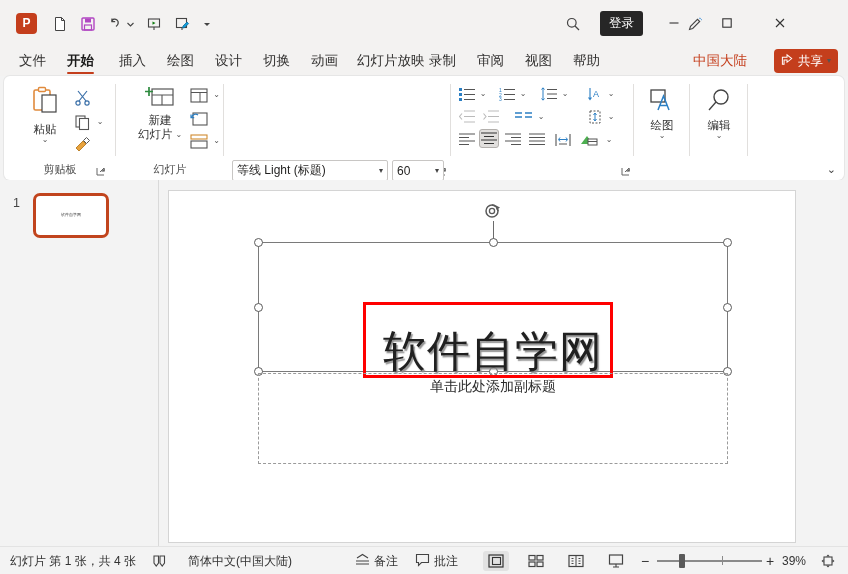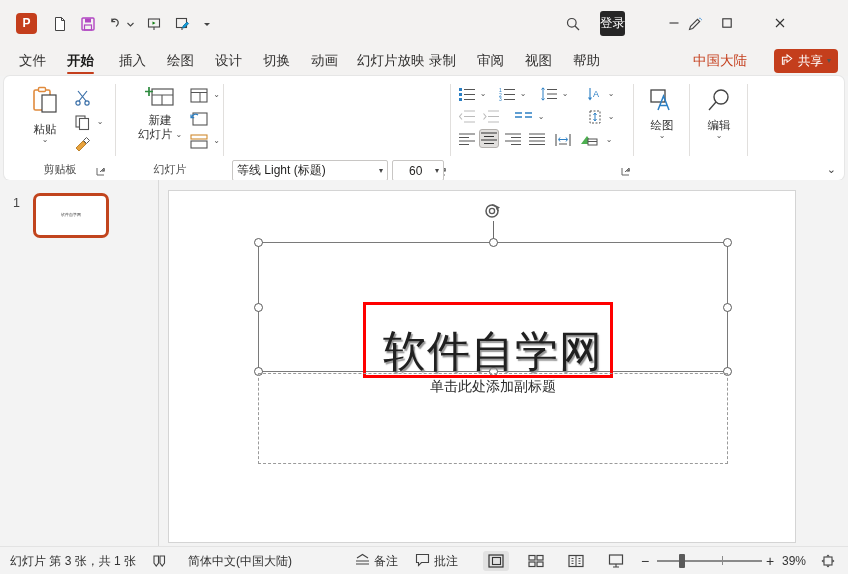--- a/index.html
+++ b/index.html
@@ -13,21 +13,21 @@
 
   
   .titlebar{position:absolute;left:0;top:0;width:848px;height:46px;background:#f3f2f1;}
   .pp-logo{position:absolute;left:16px;top:13px;width:21px;height:21px;border-radius:4px;
     background:#c43e1c;color:#fff;font-size:12px;font-weight:bold;text-align:center;line-height:21px;}
   .qat-btn{position:absolute;top:12px;width:24px;height:24px;display:flex;align-items:center;justify-content:center;border-radius:3px;cursor:default;}
   .qat-btn svg{display:block;}
   .doc-title{position:absolute;left:250px;top:14px;font-size:13.5px;color:#201f1e;white-space:nowrap;}
   .search-btn{position:absolute;left:560px;top:11px;width:26px;height:26px;display:flex;align-items:center;justify-content:center;}
   .signin{position:absolute;left:600px;top:11px;height:25px;background:#262626;color:#fff;
-    font-size:12.5px;border-radius:3px;padding:0 0;display:flex;align-items:center;}
+    font-size:12.5px;border-radius:3px;padding:0 9px;display:flex;align-items:center;}
   .pen-btn{position:absolute;left:682px;top:11px;width:26px;height:26px;display:flex;align-items:center;justify-content:center;}
   .wbtn{position:absolute;top:8px;width:44px;height:30px;display:flex;align-items:center;justify-content:center;}
   .wbtn.min{left:652px;}
   .wbtn.max{left:705px;}
   .wbtn.close{left:758px;}
 
   
   .tabsrow{position:absolute;left:0;top:46px;width:848px;height:30px;background:#f3f2f1;}
   .tab{position:absolute;top:0;height:30px;font-size:13.5px;color:#323130;
     display:flex;align-items:center;padding:0 9px;white-space:nowrap;}
@@ -47,21 +47,21 @@
 
   .bigbtn{position:absolute;display:flex;flex-direction:column;align-items:center;width:46px;}
   .bigbtn .lbl{font-size:11.5px;color:#333;line-height:13px;text-align:center;margin-top:1px;}
   .smbtn{position:absolute;display:flex;align-items:center;justify-content:center;}
   .chev{font-size:8px;color:#555;line-height:8px;}
 
   
   .fontname{position:absolute;left:228px;top:84px;width:156px;height:21px;border:1px solid #c8c6c4;
     background:#fff;border-radius:2px;font-size:12px;color:#201f1e;display:flex;align-items:center;padding-left:4px;box-sizing:border-box;}
   .fontsize{position:absolute;left:388px;top:84px;width:52px;height:21px;border:1px solid #c8c6c4;
-    background:#fff;border-radius:2px;font-size:12px;color:#201f1e;display:flex;align-items:center;padding-left:16px;box-sizing:border-box;text-align:right;}
+    background:#fff;border-radius:2px;font-size:12px;color:#201f1e;display:flex;align-items:center;padding-left:4px;box-sizing:border-box;text-align:right;}
   .cbchev{position:absolute;right:4px;font-size:8px;color:#444;}
   .fbtn{position:absolute;width:21px;height:21px;display:flex;align-items:center;justify-content:center;font-size:13px;color:#1b1b1b;}
   .fbtn.on{background:#e1dfdd;border:1px solid #b3b0ad;border-radius:3px;box-sizing:border-box;}
   .pbtn{position:absolute;width:20px;height:19px;display:flex;align-items:center;justify-content:center;}
   .pbtn.on{background:#e1dfdd;border:1px solid #b3b0ad;border-radius:3px;box-sizing:border-box;}
   .ribchev{position:absolute;right:8px;bottom:4px;font-size:11px;color:#444;}
 
   
   .workspace{position:absolute;left:0;top:180px;width:848px;height:366px;background:#f3f3f3;}
   .thumbpane{position:absolute;left:0;top:0;width:158px;height:366px;background:#f3f3f3;}
@@ -553,21 +553,21 @@
 
         <div class="subbox">
           <div class="subtext">单击此处添加副标题</div>
         </div>
 
       </div>
     </div>
   </div>
 
   <div class="statusbar">
-    <div class="sbitem" style="left:10px">幻灯片 第 3 张，共 1 张</div>
+    <div class="sbitem" style="left:10px">幻灯片 第 1 张，共 4 张</div>
     <div class="sbitem" style="left:152px">
       <svg width="15" height="15" viewBox="0 0 15 15">
           <path d="M2 2h4.5v7L4.2 12 2 9z" fill="none" stroke="#444" stroke-width="1.1"></path>
           <path d="M8 2h4.5v7L10.2 12 8 9z" fill="none" stroke="#444" stroke-width="1.1"></path>
         </svg>
     </div>
     <div class="sbitem" style="left:188px">简体中文(中国大陆)</div>
 
     <div class="sbitem" style="left:355px">
       <span>

